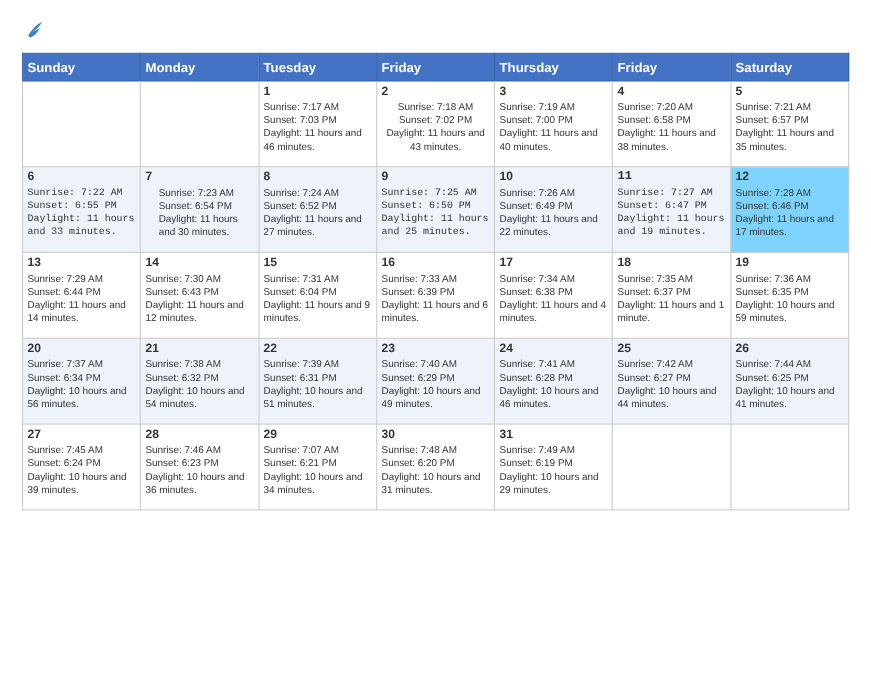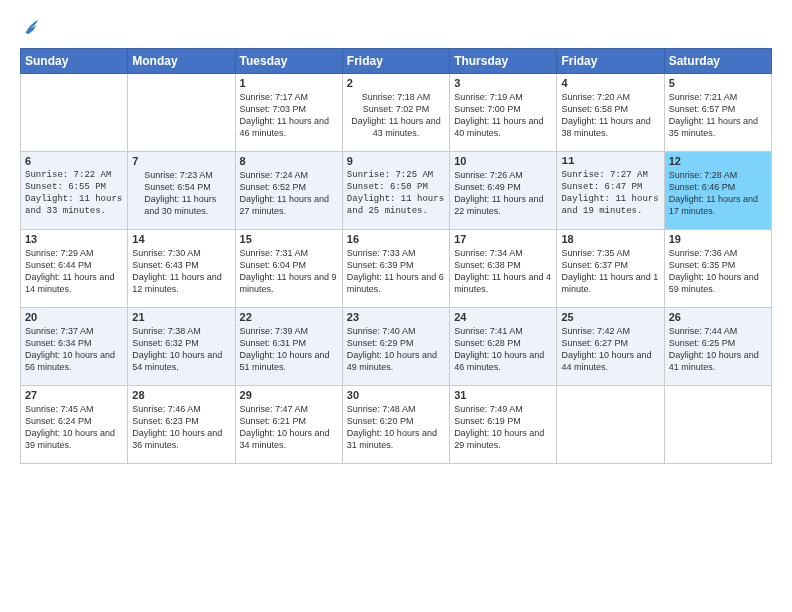--- a/index.html
+++ b/index.html
@@ -300,21 +300,21 @@
 Daylight: 10 hours and 39 minutes.</div>
           </td>
           <td>
             <div class="day-number">28</div>
             <div class="day-info" style="white-space: pre-line;">Sunrise: 7:46 AM
 Sunset: 6:23 PM
 Daylight: 10 hours and 36 minutes.</div>
           </td>
           <td>
             <div class="day-number">29</div>
-            <div class="day-info" style="white-space: pre-line;">Sunrise: 7:47 AM
+            <div class="day-info" style="white-space: pre-line;">Sunrise: 7:07 AM
 Sunset: 6:21 PM
 Daylight: 10 hours and 34 minutes.</div>
           </td>
           <td>
             <div class="day-number">30</div>
             <div class="day-info" style="white-space: pre-line;">Sunrise: 7:48 AM
 Sunset: 6:20 PM
 Daylight: 10 hours and 31 minutes.</div>
           </td>
           <td>

